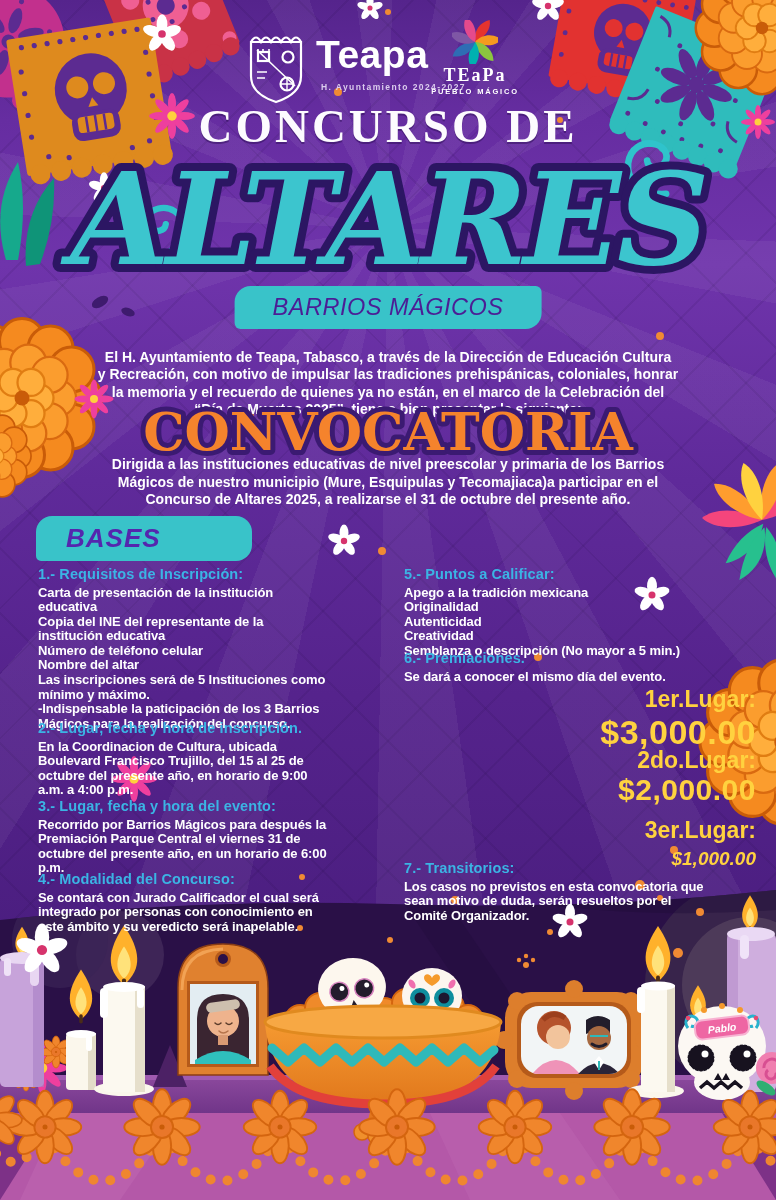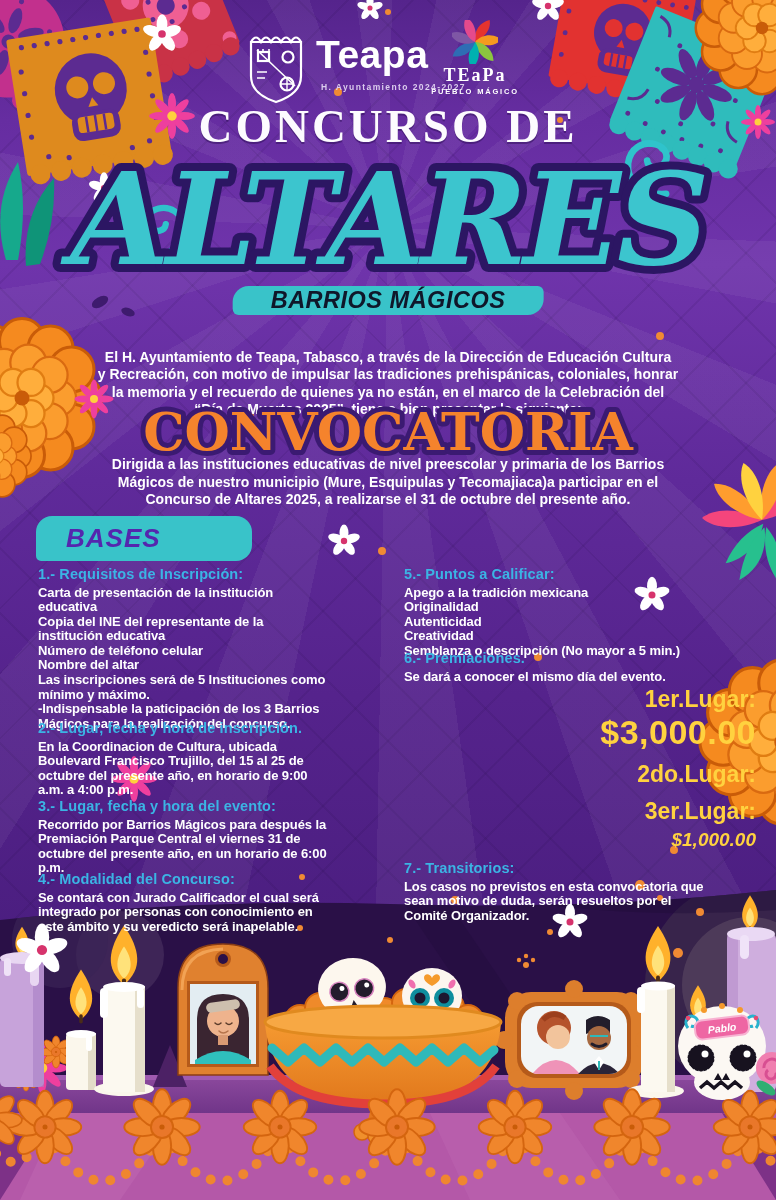--- a/index.html
+++ b/index.html
@@ -19,40 +19,40 @@
   .city-sub{position:absolute;left:321px;top:82px;font-weight:700;font-size:8.5px;color:#dccdee;letter-spacing:1.4px;z-index:3;}
   .pm{position:absolute;left:420px;top:20px;width:110px;text-align:center;z-index:3;color:#fff;}
   .pm-name{font-family:"Liberation Serif",serif;font-weight:700;font-size:18px;letter-spacing:2px;margin-top:1px;}
   .pm-sub{font-weight:700;font-size:7.5px;letter-spacing:1.8px;margin-top:1px;}
   
   .t-top{position:absolute;left:0;top:99px;width:100%;text-align:center;z-index:2;
     font-family:"Liberation Serif",serif;font-weight:700;font-size:47px;color:#fdfbff;letter-spacing:3px;
     text-shadow:0 2px 0 rgba(40,10,80,.45);}
   .t-main{position:absolute;left:38px;top:138px;z-index:2;}
   .t-banner{position:absolute;left:50%;top:286px;transform:translateX(-50%);z-index:2;
-    background:#39c3c9;border-radius:16px 6px 16px 6px;padding:1px 38px;
-    font-weight:700;font-style:italic;font-size:23.5px;color:#0f172a;letter-spacing:.5px;white-space:nowrap;}
+    background:#39c3c9;border-radius:16px 6px 16px 6px;padding:8px 38px;
+    font-weight:400;font-style:italic;font-size:23.5px;color:#4c1d95;letter-spacing:.5px;white-space:nowrap;}
   .intro{position:absolute;left:48px;top:349px;width:680px;margin:0;z-index:2;text-align:center;
     font-weight:700;font-size:14px;line-height:1.24;color:#fff;white-space:pre-line;}
   .convo{position:absolute;left:148px;top:398px;z-index:2;}
   .audience{position:absolute;left:48px;top:456px;width:680px;margin:0;z-index:2;text-align:center;
     font-weight:700;font-size:14px;line-height:1.25;color:#fff;white-space:pre-line;}
   .bases{position:absolute;left:36px;top:516px;width:170px;z-index:2;background:#39c3c9;
     border-radius:16px 16px 16px 5px;padding:7px 16px 7px 30px;
     font-weight:800;font-style:italic;font-size:26px;color:#5526ae;letter-spacing:1px;}
   
   .sec{position:absolute;z-index:2;}
   .sec h3{margin:0 0 3px;font-weight:700;font-size:14.5px;line-height:1.15;color:#3bb4e4;letter-spacing:.1px;}
   .sec p{margin:0;font-weight:700;font-size:13px;line-height:1.12;color:#fff;white-space:pre-line;letter-spacing:-.1px;}
   .colL{left:38px;width:358px;}
   .colR{left:404px;width:352px;}
   .prizes{position:absolute;left:404px;top:688px;width:352px;z-index:2;text-align:right;color:#ffd23f;}
   .pl{font-weight:800;font-size:23px;line-height:1;}
   .amt1{font-weight:800;font-size:34px;line-height:1;margin-top:4px;letter-spacing:.5px;}
-  .pl2{margin-top:14px;}
+  .pl2{margin-top:0;}
   .amt2{font-weight:800;font-size:30px;line-height:1;margin-top:3px;letter-spacing:.5px;}
   .pl3{margin-top:14px;}
   .amt3{font-weight:800;font-style:italic;font-size:19px;line-height:1;margin-top:7px;}
   .altar{position:absolute;left:0;top:870px;z-index:1;}
 </style>
 </head>
 <body>
 
 <div class="poster">
 
@@ -493,20 +493,21 @@
   </div>
   <div class="sec colR" style="top:650px">
     <h3>6.- Premiaciones.</h3>
     <p>Se dará a conocer el mismo día del evento.</p>
   </div>
 
   <div class="prizes">
     <div class="pl">1er.Lugar:</div>
     <div class="amt1">$3,000.00</div>
     <div class="pl pl2">2do.Lugar:</div>
+    <div class="amt2">$2,000.00</div>
     <div class="pl pl3">3er.Lugar:</div>
     <div class="amt3">$1,000.00</div>
   </div>
 
   <div class="sec colR" style="top:860px">
     <h3>7.- Transitorios:</h3>
     <p>Los casos no previstos en esta convocatoria que
 sean motivo de duda, serán resueltos por el
 Comité Organizador.</p>
   </div>

